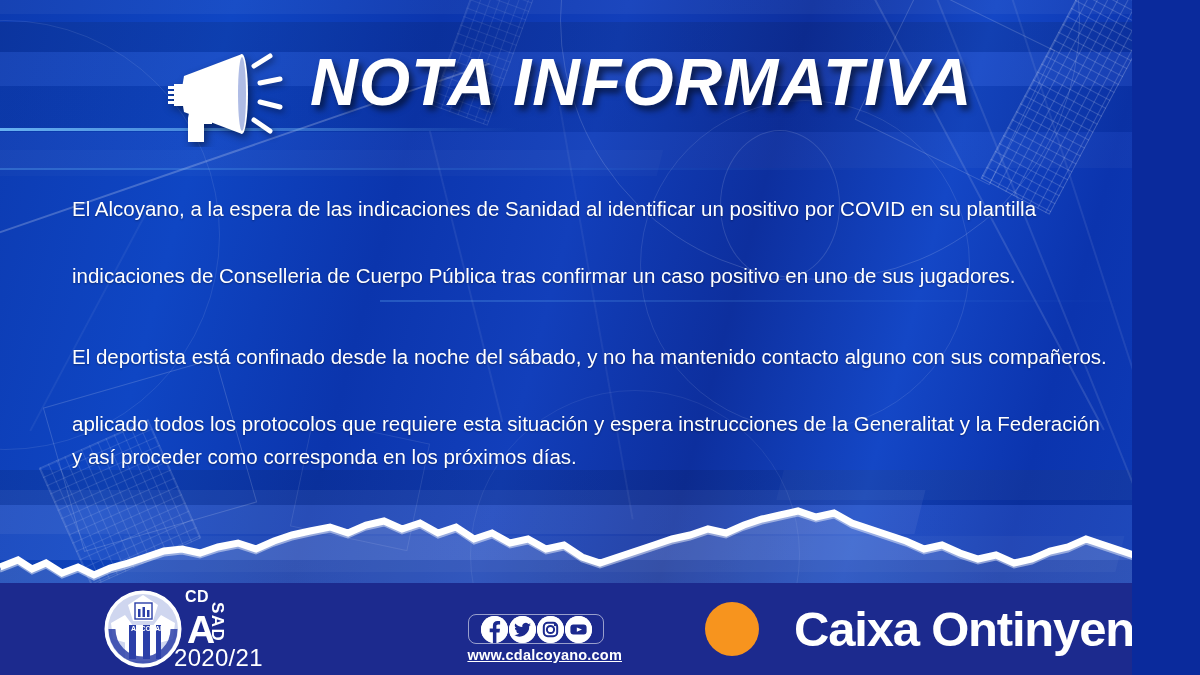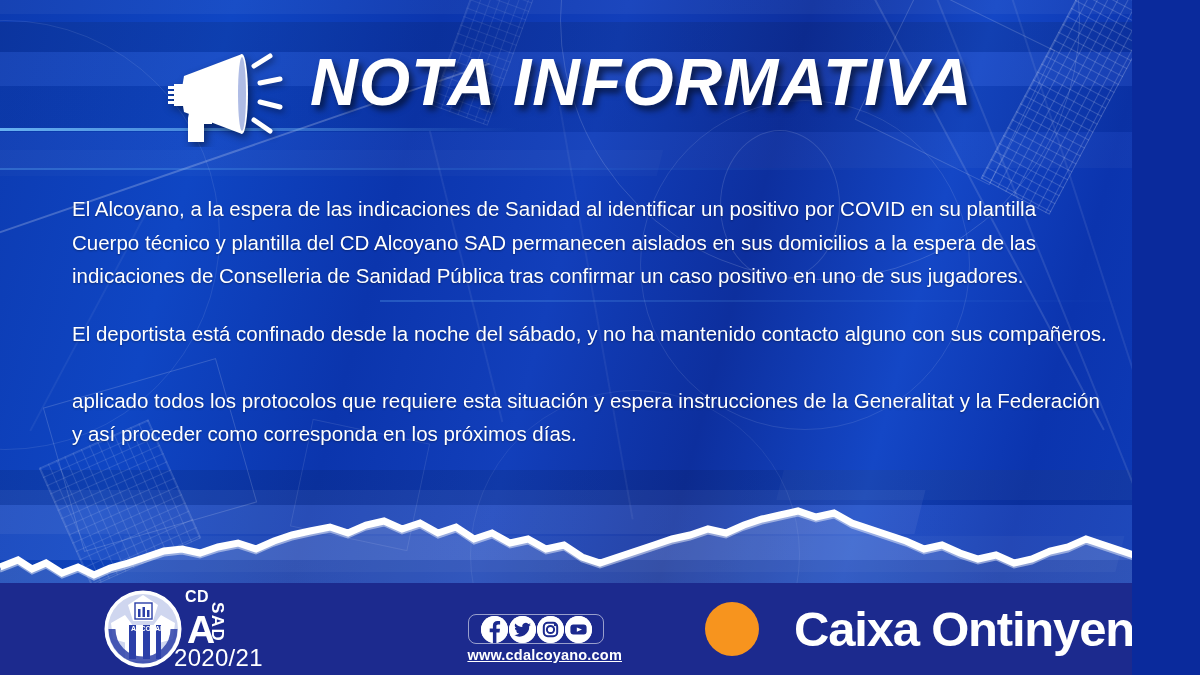--- a/index.html
+++ b/index.html
@@ -128,21 +128,21 @@
     position: absolute;
     left: 72px; top: 192px;
     width: 1090px;
     color: #ffffff;
     font-size: 20.5px;
     line-height: 33.5px;
     font-family: "Liberation Sans", sans-serif;
     text-shadow: 0 1px 2px rgba(0,0,0,0.35);
   }
   #body-copy p { margin: 0; }
-  #body-copy p.gap { margin-top: 24px; }
+  #body-copy p.gap { margin-top: 47px; }
 
   
   #wave { position: absolute; left: 0; top: 505px; width: 1200px; height: 100px; }
 
   
   #bottom-bar {
     position: absolute; left: 0; top: 583px; width: 1200px; height: 92px;
     background: #1c2a8e;
   }
   #caixa-block {
@@ -241,22 +241,22 @@
         <line x1="104" y1="78" x2="120" y2="89"></line>
       </g>
     </svg>
 
     <div id="title">NOTA INFORMATIVA</div>
   </div>
 
   <div id="body-copy">
     <p>
       <span>El Alcoyano, a la espera de las indicaciones de Sanidad al identificar un positivo por COVID en su plantilla</span><br>
-      <span>Cuerpo técnico y plantilla del CD Alcoyano SAD permanecen aislados en sus domicilios a la espera de las</span><br>
-      <span>indicaciones de Conselleria de Sanidad Pública tras confirmar un caso positivo en uno de sus jugadores.</span>
+      <br>
+      <span>indicaciones de Conselleria de Cuerpo Pública tras confirmar un caso positivo en uno de sus jugadores.</span>
     </p>
     <p class="gap">
       <span>El deportista está confinado desde la noche del sábado, y no ha mantenido contacto alguno con sus compañeros.</span><br>
       <br>
       <span>aplicado todos los protocolos que requiere esta situación y espera instrucciones de la Generalitat y la Federación</span><br>
       <span>y así proceder como corresponda en los próximos días.</span>
     </p>
   </div>
 
   <svg id="wave" viewBox="0 0 1200 100" preserveAspectRatio="none">

